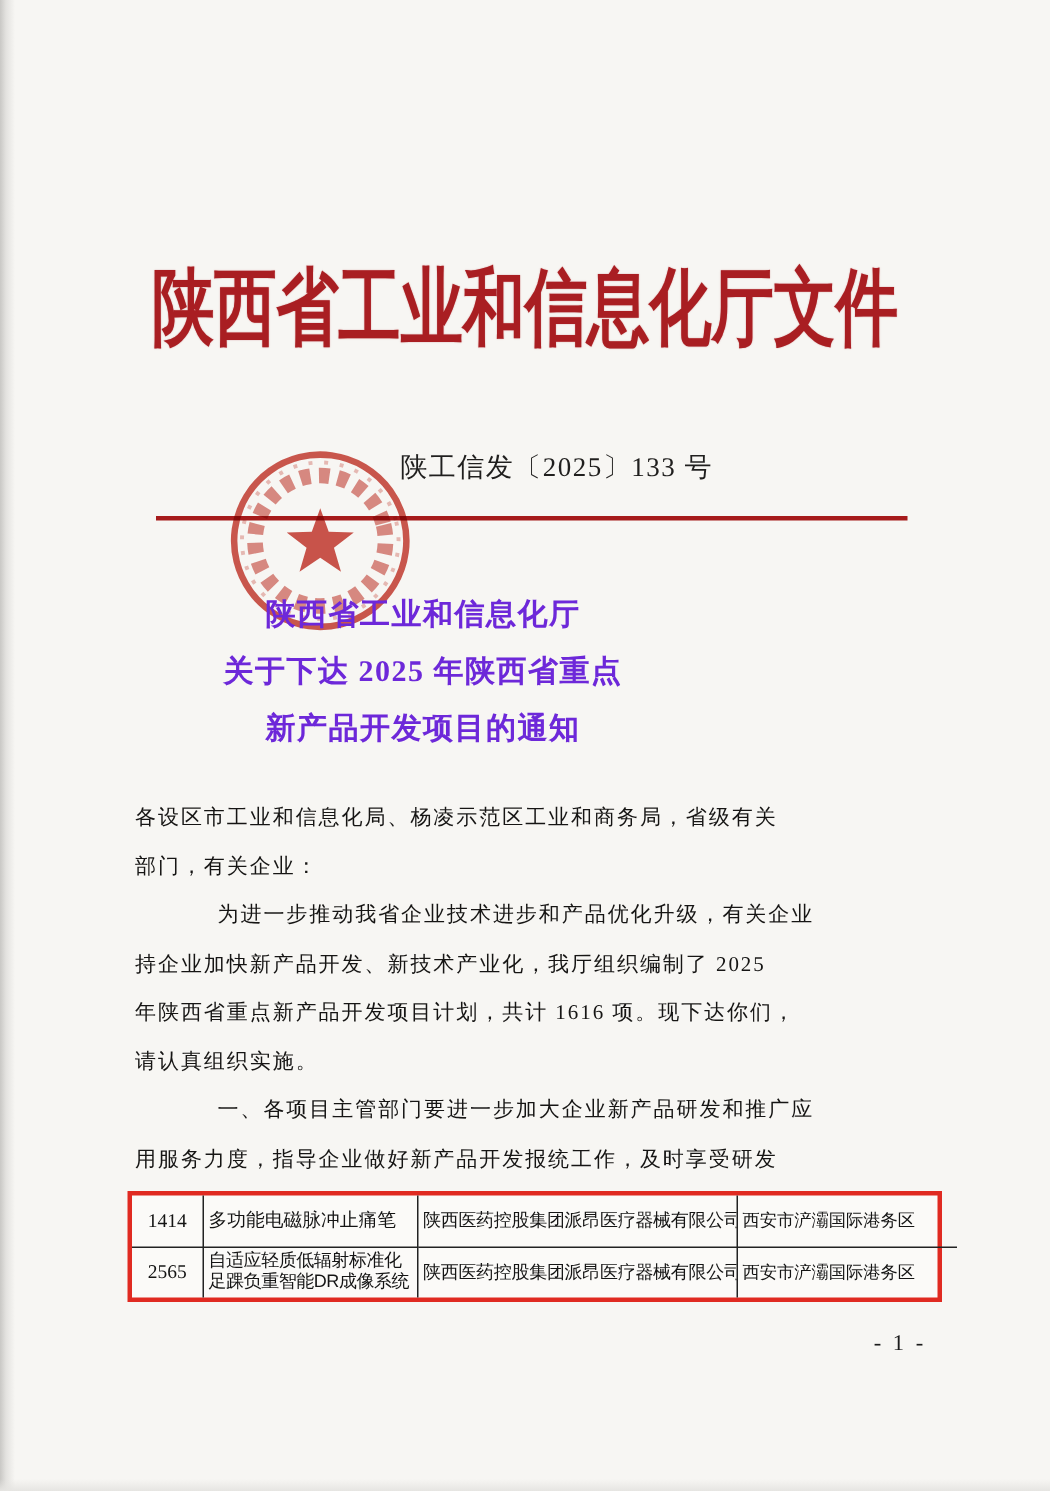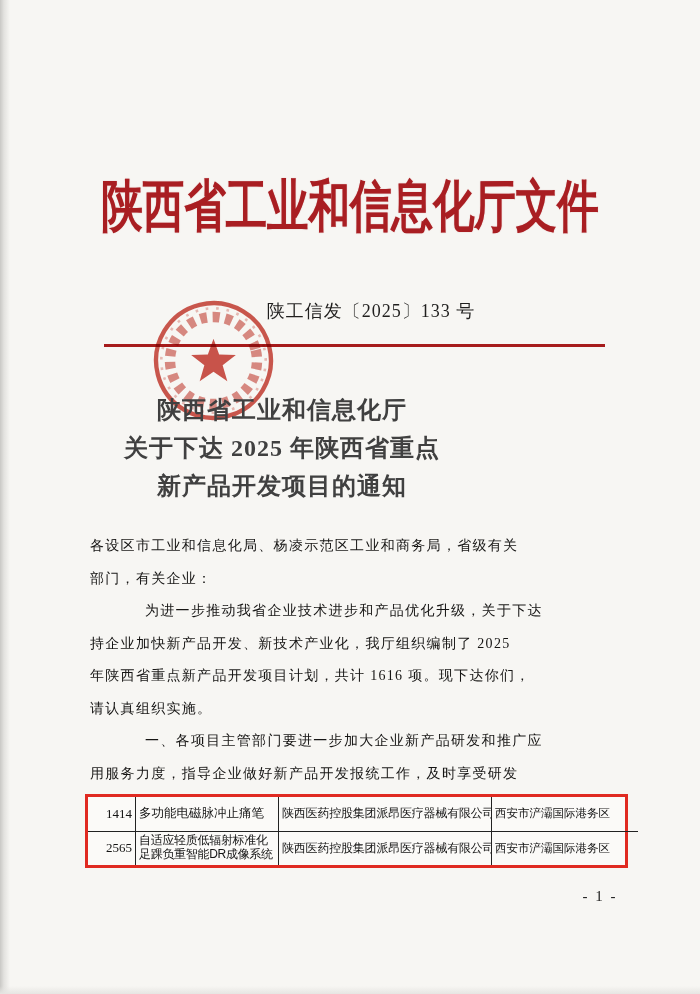--- a/index.html
+++ b/index.html
@@ -40,22 +40,22 @@
   .red-line{
     position:absolute;top:344px;left:104px;width:501px;height:3px;
     background:#a61b1b;
   }
   .seal{
     position:absolute;left:150px;top:297px;width:127px;height:127px;
     mix-blend-mode:multiply;opacity:.92;
   }
   .heading{
     position:absolute;top:391px;left:0;width:564px;
-    text-align:center;font-weight:bold;color:#404040;
-    font-size:24px;line-height:38px;letter-spacing:1px;
+    text-align:center;font-weight:bold;color:#6d28d9;
+    font-size:20px;line-height:38px;letter-spacing:1px;
   }
   .body-text{
     position:absolute;top:512px;left:90px;width:526px;
     font-size:14px;color:#161514;margin-top:18px;
   }
   .bline{
     height:32.5px;line-height:32.5px;white-space:nowrap;
     letter-spacing:1.3px;
   }
   .ind{padding-left:55px;}
@@ -69,21 +69,21 @@
     border-collapse:collapse;width:100%;table-layout:fixed;
     font-family:"Liberation Sans","DejaVu Sans",sans-serif;
     color:#141414;
   }
   .doc-table td{
     border:1px solid #222;
     padding:1px 3px;vertical-align:middle;
     overflow:hidden;white-space:nowrap;
   }
   .doc-table tr{height:34px;}
-  .col-id{width:41px;text-align:right;font-size:13px;font-family:"Liberation Serif",serif;}
+  .col-id{width:41px;text-align:center;font-size:13px;font-family:"Liberation Serif",serif;}
   .col-name{width:136px;font-size:12.5px;font-weight:500;margin-left:48px;}
   .col-name .two-line{white-space:normal;line-height:1.15;font-size:12px;letter-spacing:-0.3px;}
   .col-company{width:206px;font-size:12px;font-weight:500;letter-spacing:-0.2px;}
   .col-district{width:140px;font-size:11.5px;font-weight:500;}
   .doc-table td:first-child{border-left:none;}
   .doc-table td:last-child{border-right:none;}
   .doc-table tr:first-child td{border-top:none;}
   .doc-table tr:last-child td{border-bottom:none;}
 
   .page-number{
@@ -116,21 +116,21 @@
 
   <div class="heading">
     <div>陕西省工业和信息化厅</div>
     <div>关于下达 2025 年陕西省重点</div>
     <div>新产品开发项目的通知</div>
   </div>
 
   <div class="body-text">
     <div class="bline">各设区市工业和信息化局、杨凌示范区工业和商务局，省级有关</div>
     <div class="bline">部门，有关企业：</div>
-    <div class="bline ind">为进一步推动我省企业技术进步和产品优化升级，关于下达</div>
+    <div class="bline ind">为进一步推动我省企业技术进步和产品优化升级，有关企业</div>
     <div class="bline">持企业加快新产品开发、新技术产业化，我厅组织编制了 2025</div>
     <div class="bline">年陕西省重点新产品开发项目计划，共计 1616 项。现下达你们，</div>
     <div class="bline">请认真组织实施。</div>
     <div class="bline ind">一、各项目主管部门要进一步加大企业新产品研发和推广应</div>
     <div class="bline">用服务力度，指导企业做好新产品开发报统工作，及时享受研发</div>
   </div>
 
   <div class="table-wrap">
     <table class="doc-table">
       <tbody>

